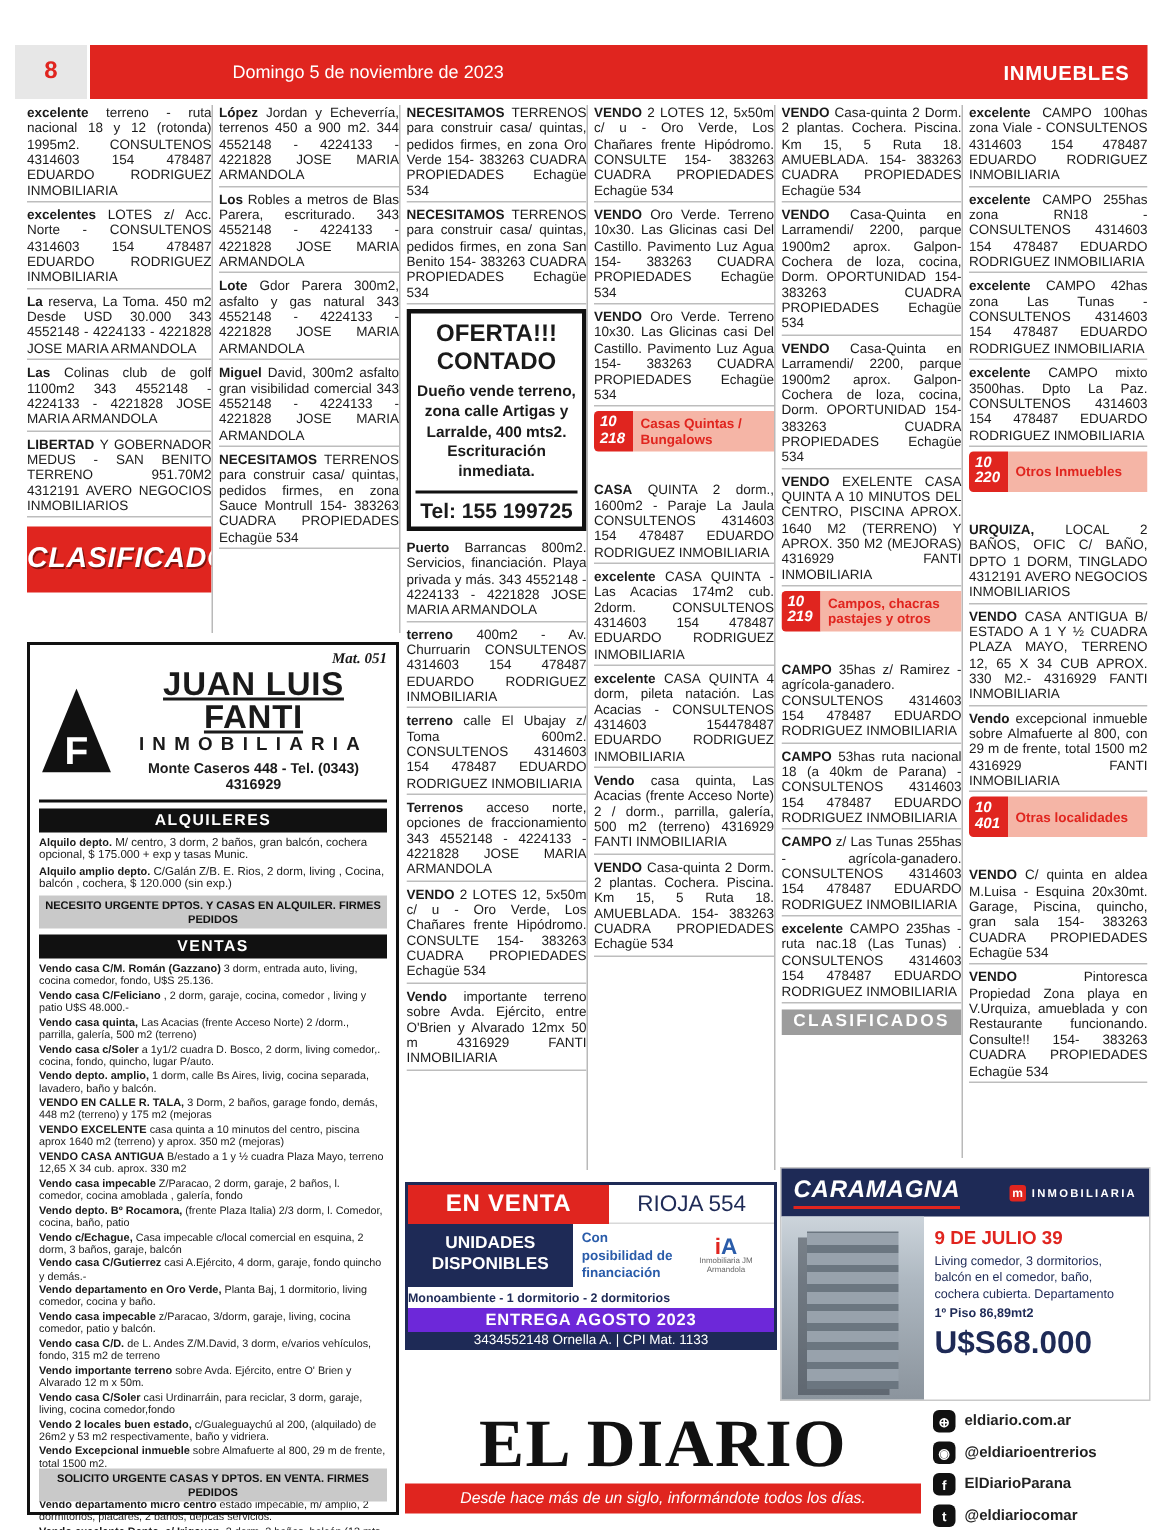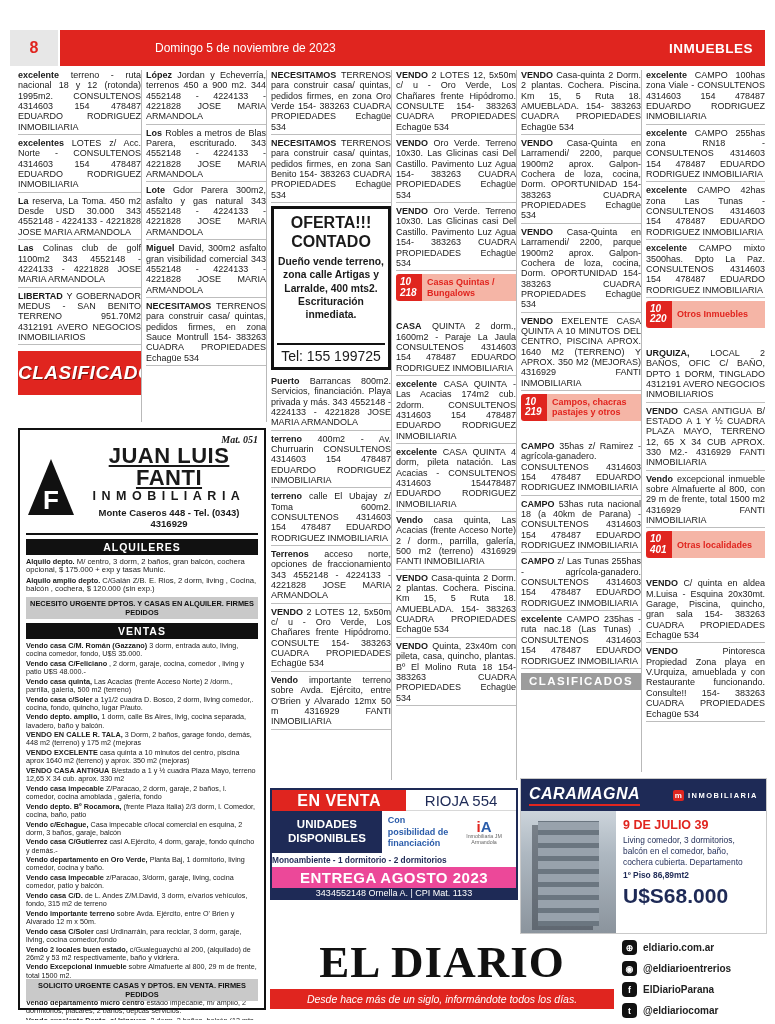--- a/index.html
+++ b/index.html
@@ -42,21 +42,21 @@
 
   .clasif-red { background:#e0251f; color:#fff; font-weight:900; font-style:italic; font-size:19px;
                 text-align:center; padding:11px 0; margin-top:6px; letter-spacing:.5px;
                 text-shadow:1px 1px 0 #7d120e; }
   .clasif-gray { background:#9c9c9c; color:#fff; font-weight:bold; font-size:11.5px; text-align:center;
                  padding:2px 0; letter-spacing:1.5px; margin-top:4px; }
 
   .oferta { border:3px solid #111; text-align:center; padding:5px 3px 3px; margin:3px 0 6px; }
   .of-title { font-size:16px; font-weight:900; line-height:1.15; }
   .of-body  { font-size:10.3px; font-weight:bold; line-height:1.3; margin-top:4px; }
-  .of-tel   { font-size:14px; font-weight:400; border-top:2px solid #111; margin-top:21px; padding-top:3px;text-align:center; }
+  .of-tel   { font-size:14px; font-weight:700; border-top:2px solid #111; margin-top:5px; padding-top:3px;text-align:center; }
 
   
   .fanti { position:absolute; left:18px; top:428px; width:248px; height:582px;
            border:2px solid #111; background:#fff; padding:4px 6px 20px; }
   .f-mat { text-align:right; font-family:"Liberation Serif", serif; font-style:italic;
            font-weight:bold; font-size:10px; }
   .f-head { display:flex; align-items:center; gap:8px; padding:0 2px 4px; border-bottom:2px solid #111; }
   .f-logo { flex:none; }
   .f-names { flex:1; text-align:center; }
   .f-name1 { font-size:22px; font-weight:900; letter-spacing:.5px; line-height:1;text-decoration:underline; }
@@ -84,21 +84,21 @@
   .v-units { background:#1e2a56; color:#fff; font-weight:bold; font-size:11.5px; width:45%;
              display:flex; align-items:center; justify-content:center; text-align:center;
              line-height:1.2; padding:0 6px; }
   .v-fin { flex:1; display:flex; align-items:center; gap:4px; padding:4px 6px; }
   .v-fin-txt { color:#2a5caa; font-weight:bold; font-size:9px; line-height:1.25; flex:1; }
   .v-logo { text-align:center; width:52px; }
   .v-logo-mark { font-weight:900; font-size:15px; color:#2a5caa; line-height:1; }
   .v-logo-mark::first-letter { color:#e0251f; }
   .v-logo-txt { font-size:5.3px; color:#666; line-height:1.1; }
   .v-types { color:#1e2a56; font-size:8.3px; text-align:left; padding:2px 0; font-weight:bold; }
-  .v-delivery { background:#ec4899; color:#fff; font-weight:bold; font-size:15px; text-align:center;
+  .v-delivery { background:#6d28d9; color:#fff; font-weight:bold; font-size:11px; text-align:center;
                 padding:2px 0; letter-spacing:.5px; }
   .v-footer { background:#1e2a56; color:#fff; font-size:9px; text-align:center; flex:1;
               display:flex; align-items:center; justify-content:center; }
 
   
   .cara { position:absolute; left:520px; top:778px; width:247px; height:156px; background:#fff;
           border:1px solid #c9c9c9; }
   .c-head { background:#1e2a56; height:32px; display:flex; align-items:center;
             justify-content:space-between; padding:0 8px; }
   .c-brand { color:#fff; font-style:italic; font-weight:700; font-size:16px; letter-spacing:.5px;
@@ -218,21 +218,20 @@
     <p class="ad"><b class="ad-lead">CASA</b> <span>QUINTA 2 dorm., 1600m2 - Paraje La Jaula CONSULTENOS 4314603 154 478487 EDUARDO RODRIGUEZ INMOBILIARIA</span></p>
 
     <p class="ad"><b class="ad-lead">excelente</b> <span>CASA QUINTA - Las Acacias 174m2 cub. 2dorm. CONSULTENOS 4314603 154 478487 EDUARDO RODRIGUEZ INMOBILIARIA</span></p>
 
     <p class="ad"><b class="ad-lead">excelente</b> <span>CASA QUINTA 4 dorm, pileta natación. Las Acacias - CONSULTENOS 4314603 154478487 EDUARDO RODRIGUEZ INMOBILIARIA</span></p>
 
     <p class="ad"><b class="ad-lead">Vendo</b> <span>casa quinta, Las Acacias (frente Acceso Norte) 2 / dorm., parrilla, galería, 500 m2 (terreno) 4316929 FANTI INMOBILIARIA</span></p>
 
     <p class="ad"><b class="ad-lead">VENDO</b> <span>Casa-quinta 2 Dorm. 2 plantas. Cochera. Piscina. Km 15, 5 Ruta 18. AMUEBLADA. 154- 383263 CUADRA PROPIEDADES Echagüe 534</span></p>
 
-    <p class="ad"><b class="ad-lead">VENDO</b> <span>Quinta, 23x40m con pileta, casa, quincho, plantas. Bº El Molino Ruta 18 154- 383263 CUADRA PROPIEDADES Echagüe 534</span></p>
   </div>
   <div class="news-col col5">
     <p class="ad"><b class="ad-lead">VENDO</b> <span>Casa-quinta 2 Dorm. 2 plantas. Cochera. Piscina. Km 15, 5 Ruta 18. AMUEBLADA. 154- 383263 CUADRA PROPIEDADES Echagüe 534</span></p>
 
     <p class="ad"><b class="ad-lead">VENDO</b> <span>Casa-Quinta en Larramendi/ 2200, parque 1900m2 aprox. Galpon-Cochera de loza, cocina, Dorm. OPORTUNIDAD 154- 383263 CUADRA PROPIEDADES Echagüe 534</span></p>
 
     <p class="ad"><b class="ad-lead">VENDO</b> <span>Casa-Quinta en Larramendi/ 2200, parque 1900m2 aprox. Galpon-Cochera de loza, cocina, Dorm. OPORTUNIDAD 154- 383263 CUADRA PROPIEDADES Echagüe 534</span></p>
 
     <p class="ad"><b class="ad-lead">VENDO</b> <span>EXELENTE CASA QUINTA A 10 MINUTOS DEL CENTRO, PISCINA APROX. 1640 M2 (TERRENO) Y APROX. 350 M2 (MEJORAS) 4316929 FANTI INMOBILIARIA</span></p>
 
@@ -305,21 +304,21 @@
     </div>
     <div class="bar-black">ALQUILERES</div>
     <div class="f-alq">
     <p class="f-item"><b>Alquilo depto.</b> <span>M/ centro, 3 dorm, 2 baños, gran balcón, cochera opcional, $ 175.000 + exp y tasas Munic.</span></p>
 
     <p class="f-item"><b>Alquilo amplio depto.</b> <span>C/Galán Z/B. E. Rios, 2 dorm, living , Cocina, balcón , cochera, $ 120.000 (sin exp.)</span></p>
   </div>
     <div class="bar-gray">NECESITO URGENTE DPTOS. Y CASAS EN ALQUILER. FIRMES PEDIDOS</div>
     <div class="bar-black">VENTAS</div>
     <div class="f-ventas">
-    <p class="f-item"><b>Vendo casa C/M. Román (Gazzano)</b> <span>3 dorm, entrada auto, living, cocina comedor, fondo, U$S 35.000.</span></p>
+    <p class="f-item"><b>Vendo casa C/M. Román (Gazzano)</b> <span>3 dorm, entrada auto, living, cocina comedor, fondo, U$S 25.136.</span></p>
 
     <p class="f-item"><b>Vendo casa C/Feliciano</b> <span>, 2 dorm, garaje, cocina, comedor , living y patio U$S 48.000.-</span></p>
 
     <p class="f-item"><b>Vendo casa quinta,</b> <span>Las Acacias (frente Acceso Norte) 2 /dorm., parrilla, galería, 500 m2 (terreno)</span></p>
 
     <p class="f-item"><b>Vendo casa c/Soler</b> <span>a 1y1/2 cuadra D. Bosco, 2 dorm, living comedor,. cocina, fondo, quincho, lugar P/auto.</span></p>
 
     <p class="f-item"><b>Vendo depto. amplio,</b> <span>1 dorm, calle Bs Aires, livig, cocina separada, lavadero, baño y balcón.</span></p>
 
     <p class="f-item"><b>VENDO EN CALLE R. TALA,</b> <span>3 Dorm, 2 baños, garage fondo, demás, 448 m2 (terreno) y 175 m2 (mejoras</span></p>

